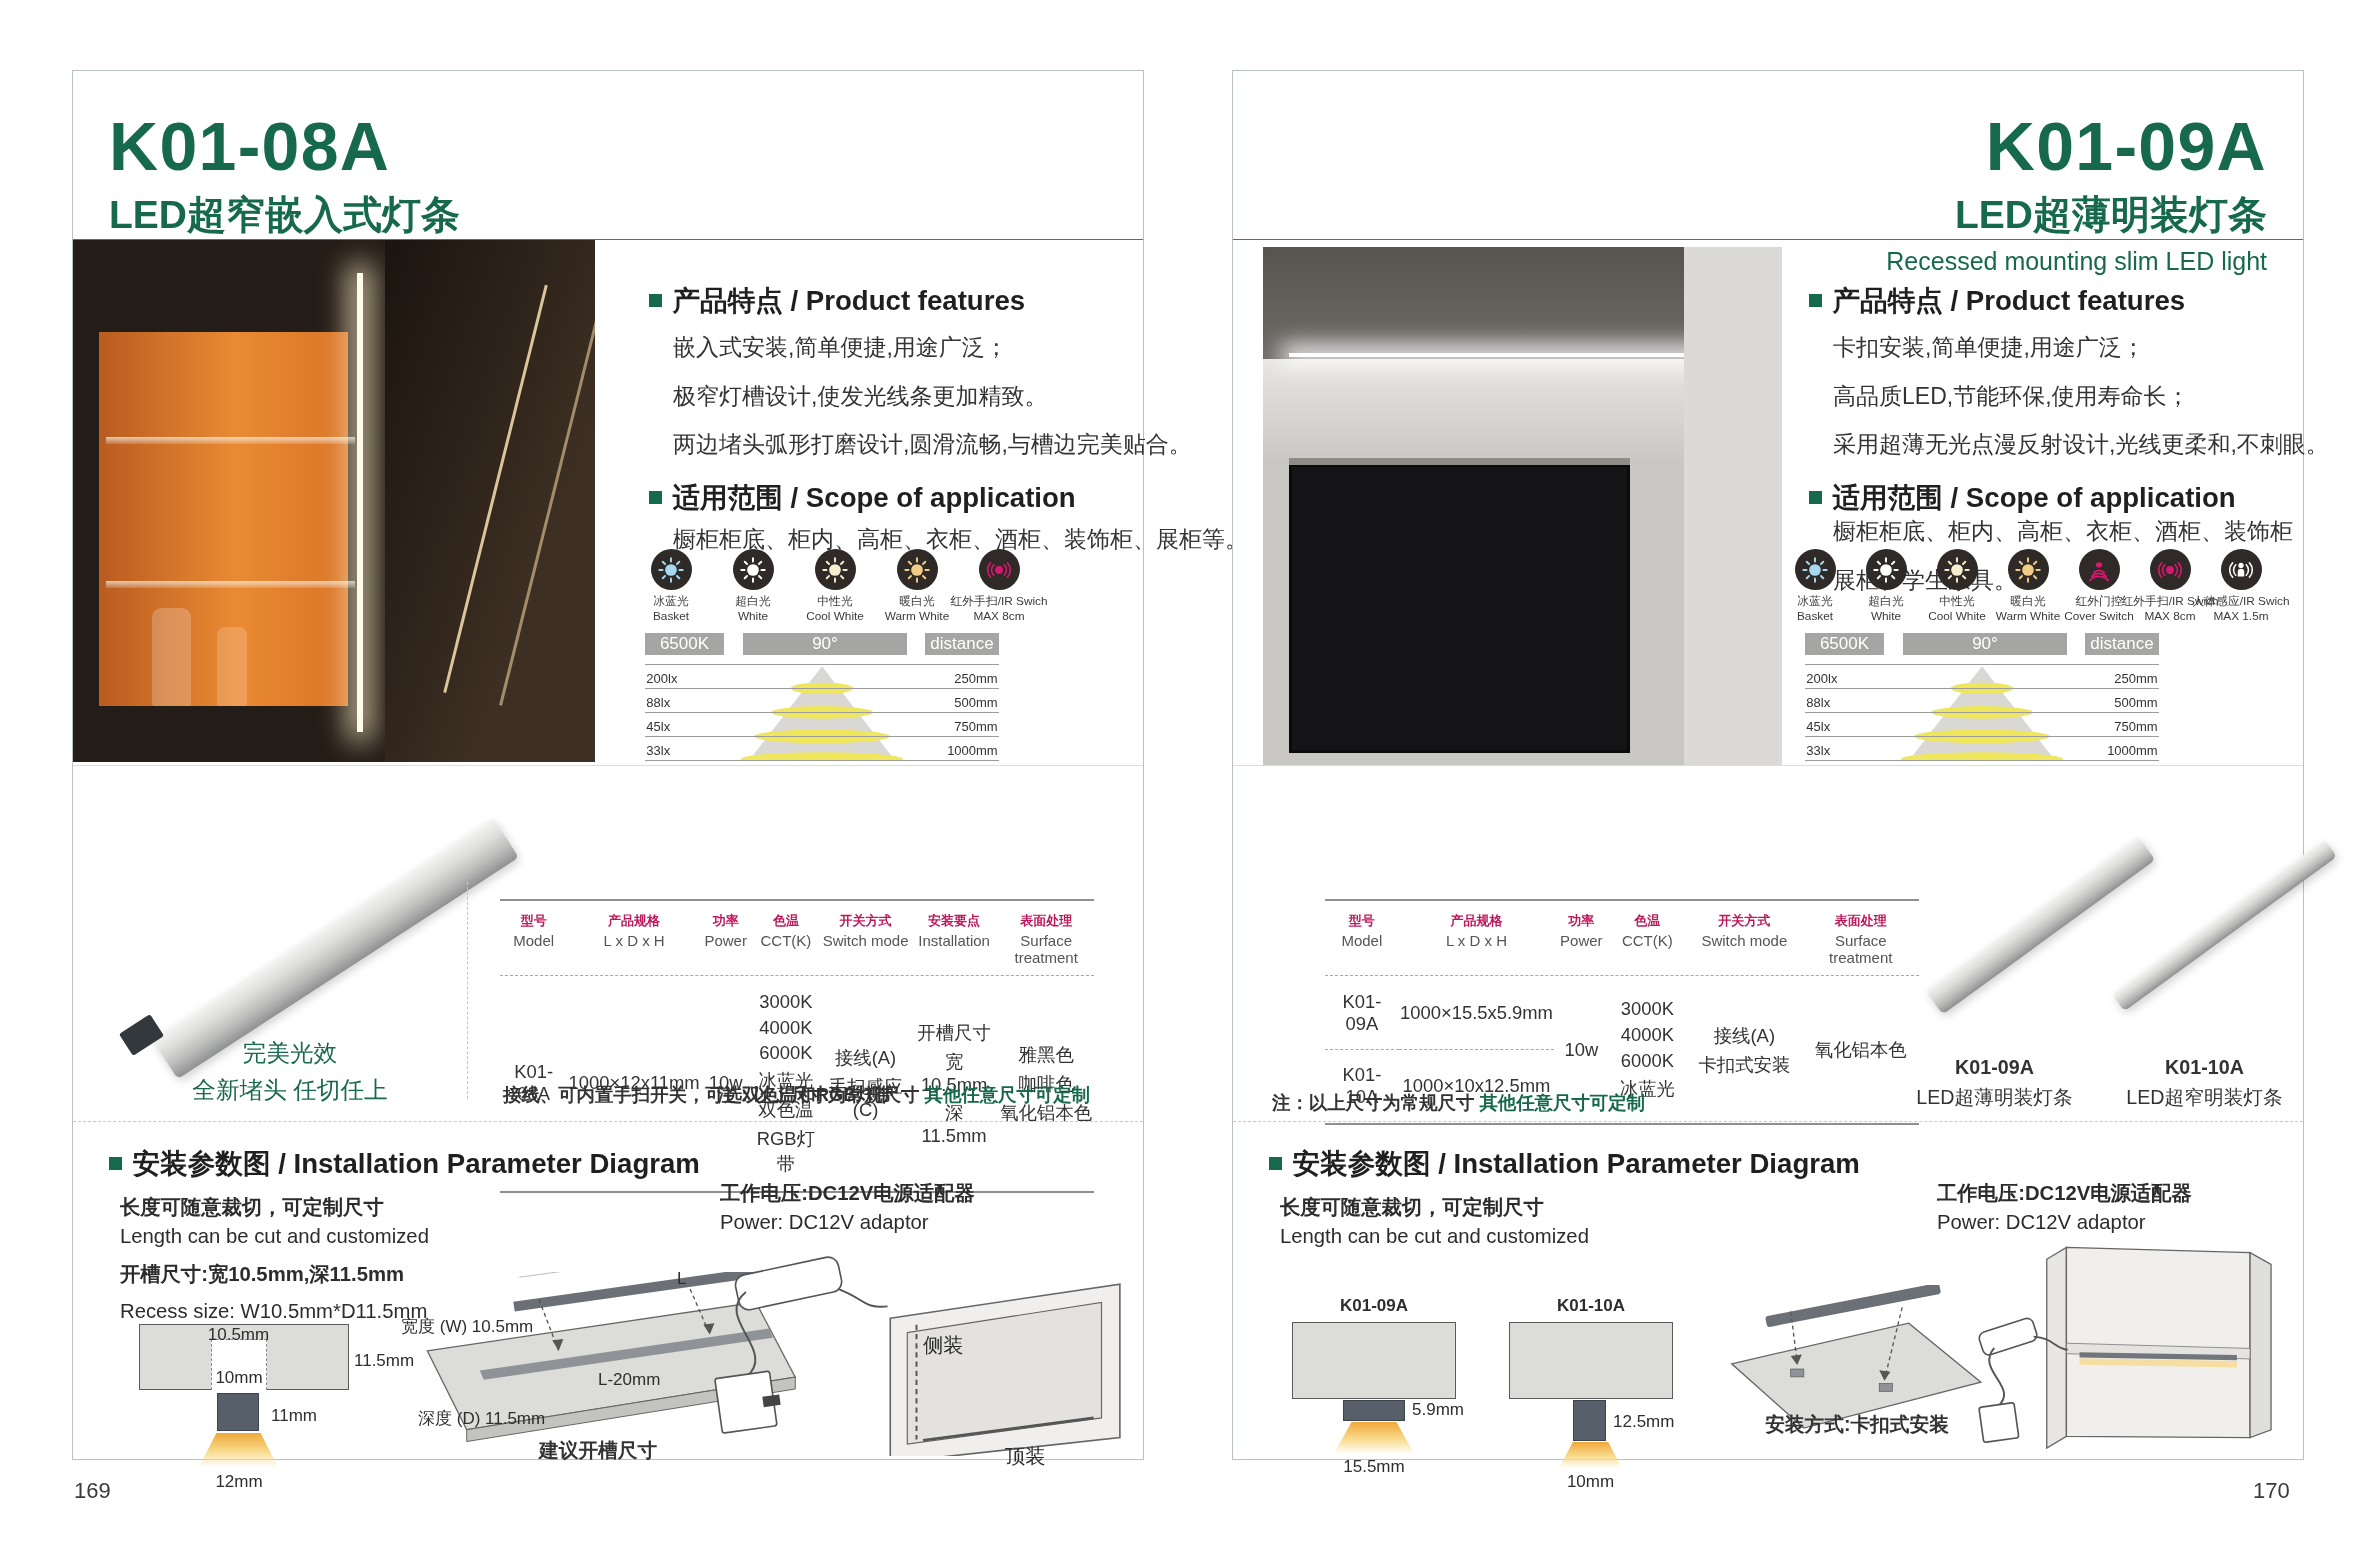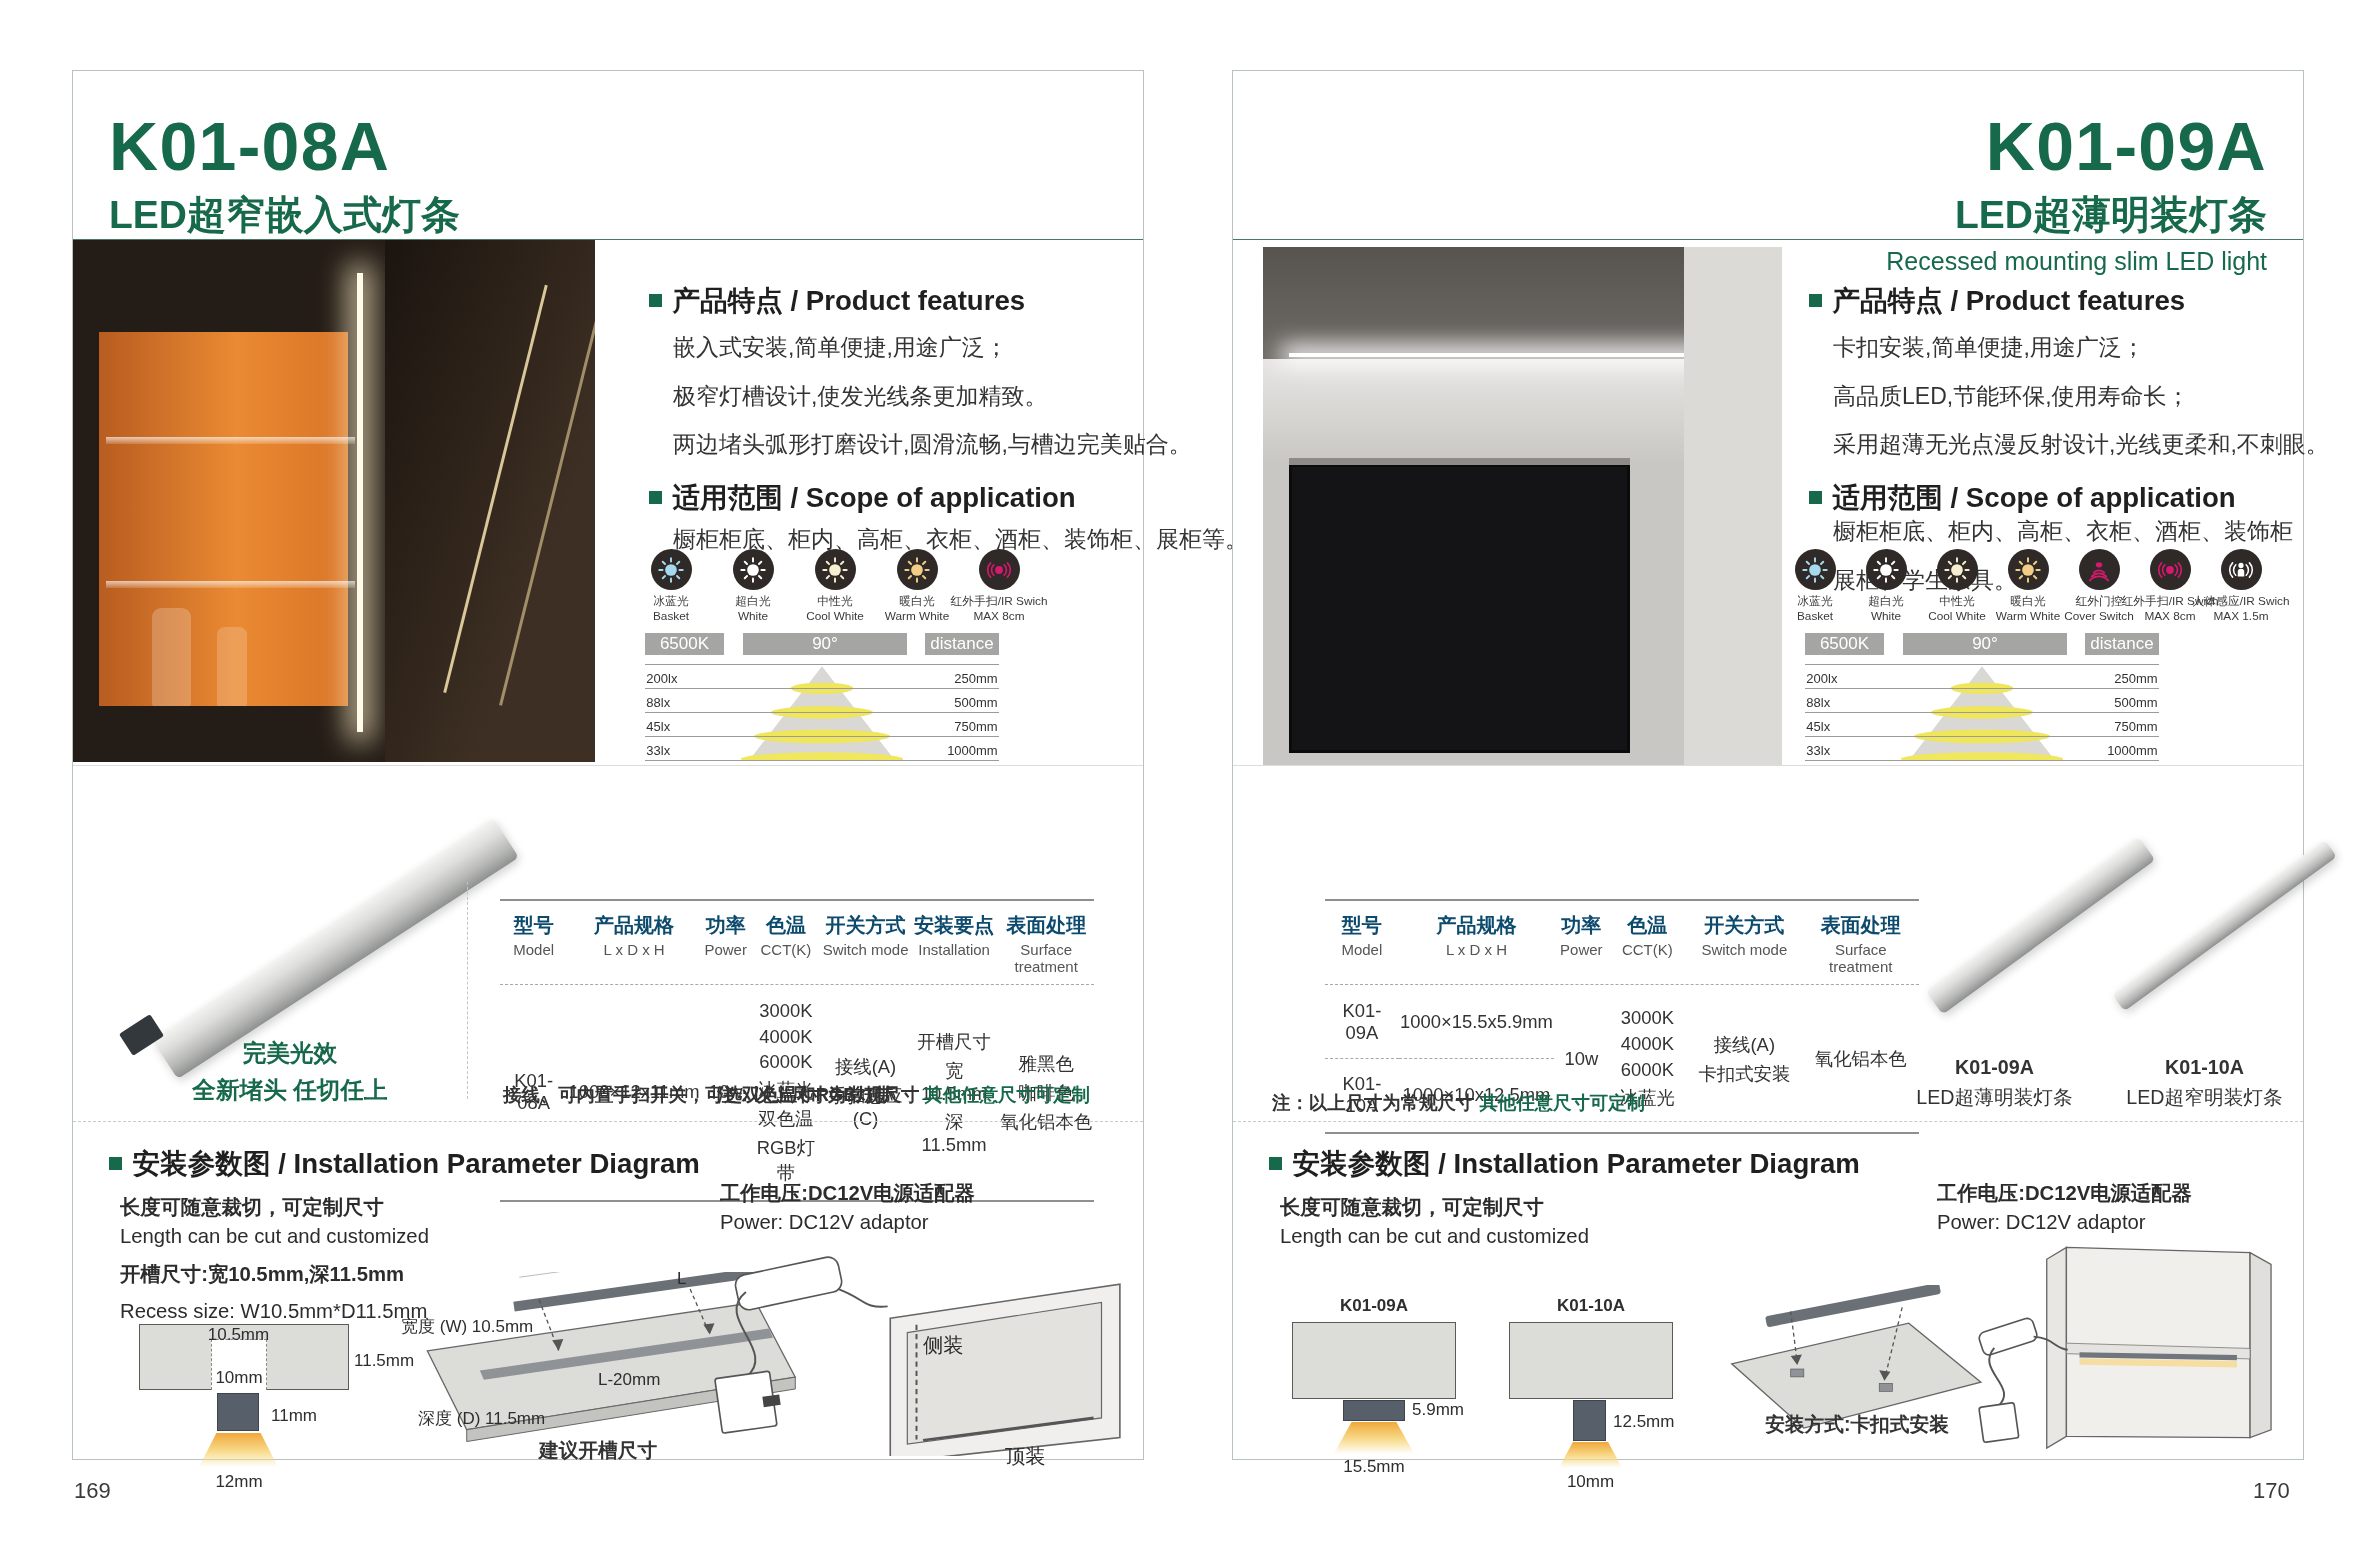--- a/index.html
+++ b/index.html
@@ -39,36 +39,36 @@
   .pm-rows{position:relative;border-top:1.3px solid var(--lineg);}
   .pm-cone{position:absolute;left:0;top:0;width:100%;height:100%;}
   .pm-row{position:relative;height:24px;border-bottom:1.3px solid var(--lineg);
           display:flex;justify-content:space-between;align-items:flex-end;
           font-size:13px;color:#333;padding:0 1.3px 2px 1.3px;}
   
   .spec{border-top:2px solid #8f8f8d;border-bottom:2px solid #8f8f8d;display:grid;}
   .spec-l{grid-template-columns:0.95fr 1.7fr 0.7fr 1.0fr 1.25fr 1.25fr 1.35fr;}
   .spec-r{grid-template-columns:0.95fr 1.9fr 0.7fr 1.0fr 1.5fr 1.5fr;}
   .th{padding:10.5px 1.3px 9.2px 1.3px;text-align:center;}
-  .th .zh{font-size:20px;font-weight:700;color:#0c4a6e;}
+  .th .zh{font-size:13px;font-weight:700;color:#be185d;}
   .th .en{font-size:15px;color:#555;margin-top:2.6px;}
   .hdiv{grid-column:1/-1;border-top:1.3px dashed #a8a8a6;height:0;}
   .td{padding:14.4px 1.3px;text-align:center;font-size:18.4px;color:#333;
       display:flex;flex-direction:column;justify-content:center;gap:3.9px;}
   .dashed-b{border-bottom:1.3px dashed #a8a8a6;}
   .note{font-size:18.4px;color:#333;font-weight:700;}
   .grn{color:var(--green);}
   .vdash{border-left:1.3px dashed #c4c4c2;}
   .middiv{position:absolute;left:0;width:100%;border-top:0.7px solid #dcdcda;}
   .instdiv{position:absolute;left:0;width:100%;border-top:1.3px dashed #c9c9c7;}
   .small-b{font-size:20.3px;font-weight:700;color:#2c2c2c;}
   .small-n{font-size:20.3px;color:#2c2c2c;}
   .dim{font-size:17px;color:#2e2e2e;white-space:nowrap;}
   .cap{font-size:19.7px;font-weight:700;color:#333;}
-  .caption-green{font-size:23.6px;font-weight:700;color:var(--green);line-height:1.55;text-align:center;}
+  .caption-green{font-size:23.6px;font-weight:400;color:var(--green);line-height:1.55;text-align:center;}
   .prod-label{font-size:19.7px;color:#333;text-align:center;line-height:1.5;}
   .prod-label .m{font-weight:700;}
   .pageno{font-size:22px;color:#3a3a3a;}
   
   .grayblock{background:#dcdcd9;border:1.3px solid #5a5a58;position:absolute;}
   .lamp{background:#57606a;border:0.7px solid #3d444b;position:absolute;}
   .cone{position:absolute;clip-path:polygon(22% 0,78% 0,100% 100%,0% 100%);
         background:linear-gradient(180deg,#f0a83a 0%,#f8dc8e 55%,rgba(253,240,200,0) 100%);}
   
   .photo{position:absolute;overflow:hidden;}

